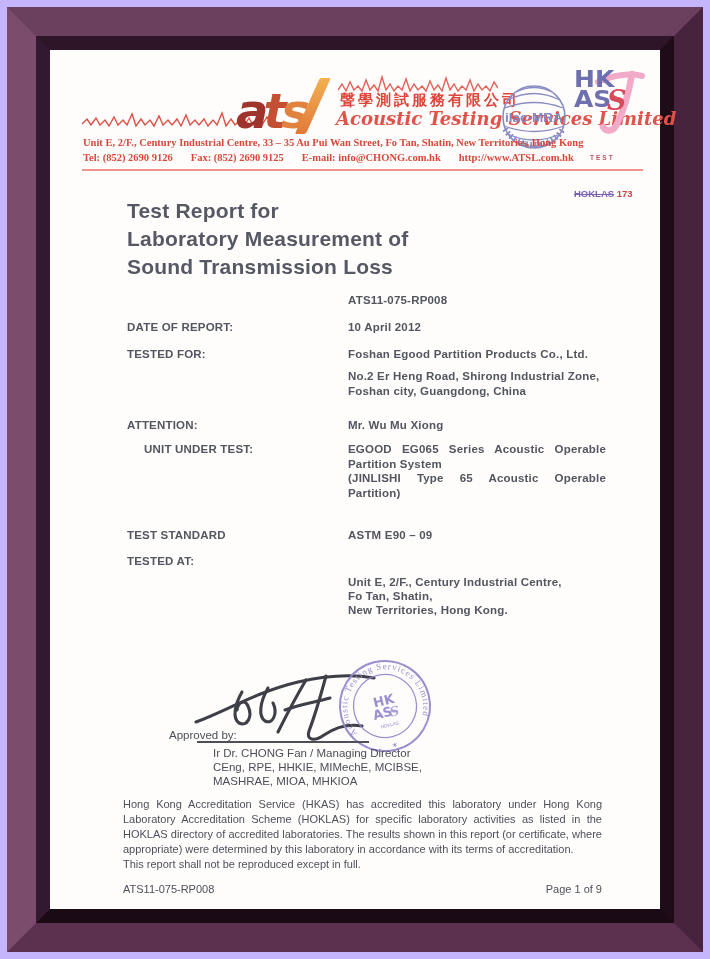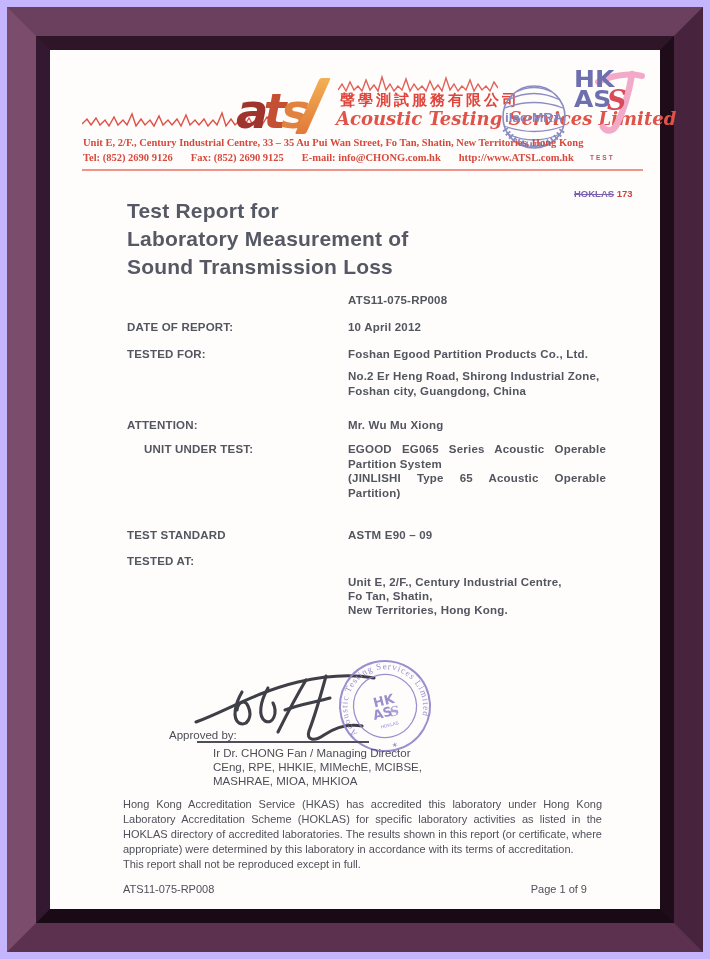--- a/index.html
+++ b/index.html
@@ -47,21 +47,21 @@
   .sig-svg{position:absolute;left:140px;top:606px;}
   .stamp{position:absolute;left:287px;top:608px;transform:rotate(-14deg);opacity:.92;}
   .approved{position:absolute;left:88px;top:678px;font:11.5px/14px "Liberation Sans",sans-serif;color:#4c4e57;margin-left:31px;}
   .sigline{position:absolute;left:147px;top:677px;width:172px;border-bottom:2px solid #4e4f58;}
   .apptext{position:absolute;left:150px;font:11.5px/14px "Liberation Sans",sans-serif;color:#4c4e57;white-space:nowrap;margin-left:13px;}
 
   
   .foot-para{position:absolute;left:73px;top:747px;width:479px;font:11px/15px "Liberation Sans",sans-serif;color:#4e505a;text-align:justify;}
   .foot-note{position:absolute;left:73px;top:807px;font:11px/14px "Liberation Sans",sans-serif;color:#4e505a;}
   .foot-doc{position:absolute;left:73px;top:832px;font:11px/14px "Liberation Sans",sans-serif;color:#4e505a;}
-  .foot-page{position:absolute;left:58px;top:832px;width:479px;text-align:right;font:11px/14px "Liberation Sans",sans-serif;color:#4e505a;}
+  .foot-page{position:absolute;left:73px;top:832px;width:479px;text-align:right;font:11px/14px "Liberation Sans",sans-serif;color:#4e505a;}
 </style>
 </head>
 <body>
 
 <div class="scene">
   <div class="frame-bevel"></div>
   <div class="frame-inner"></div>
 
   <div class="page">
 

